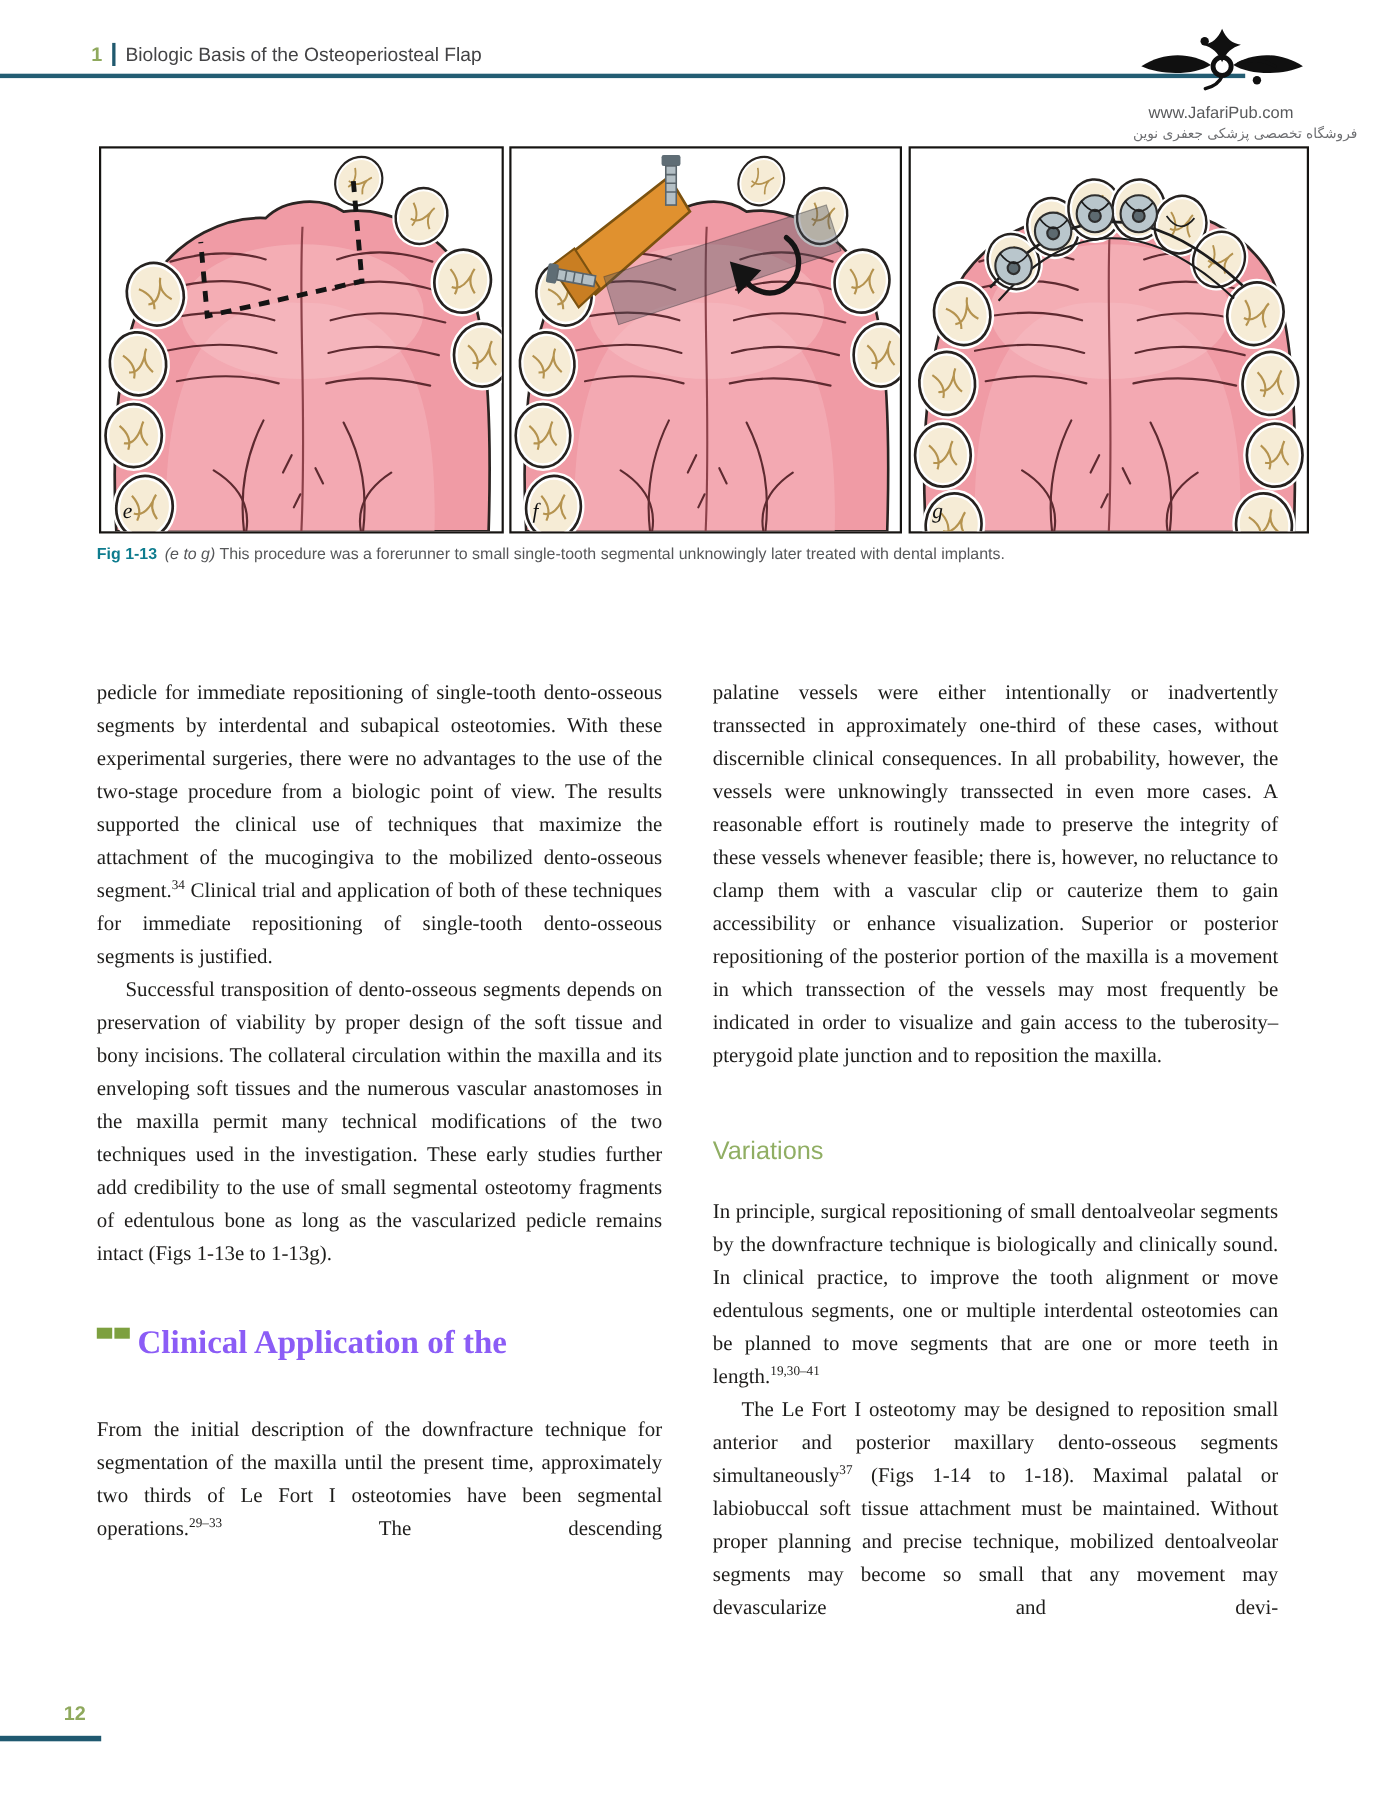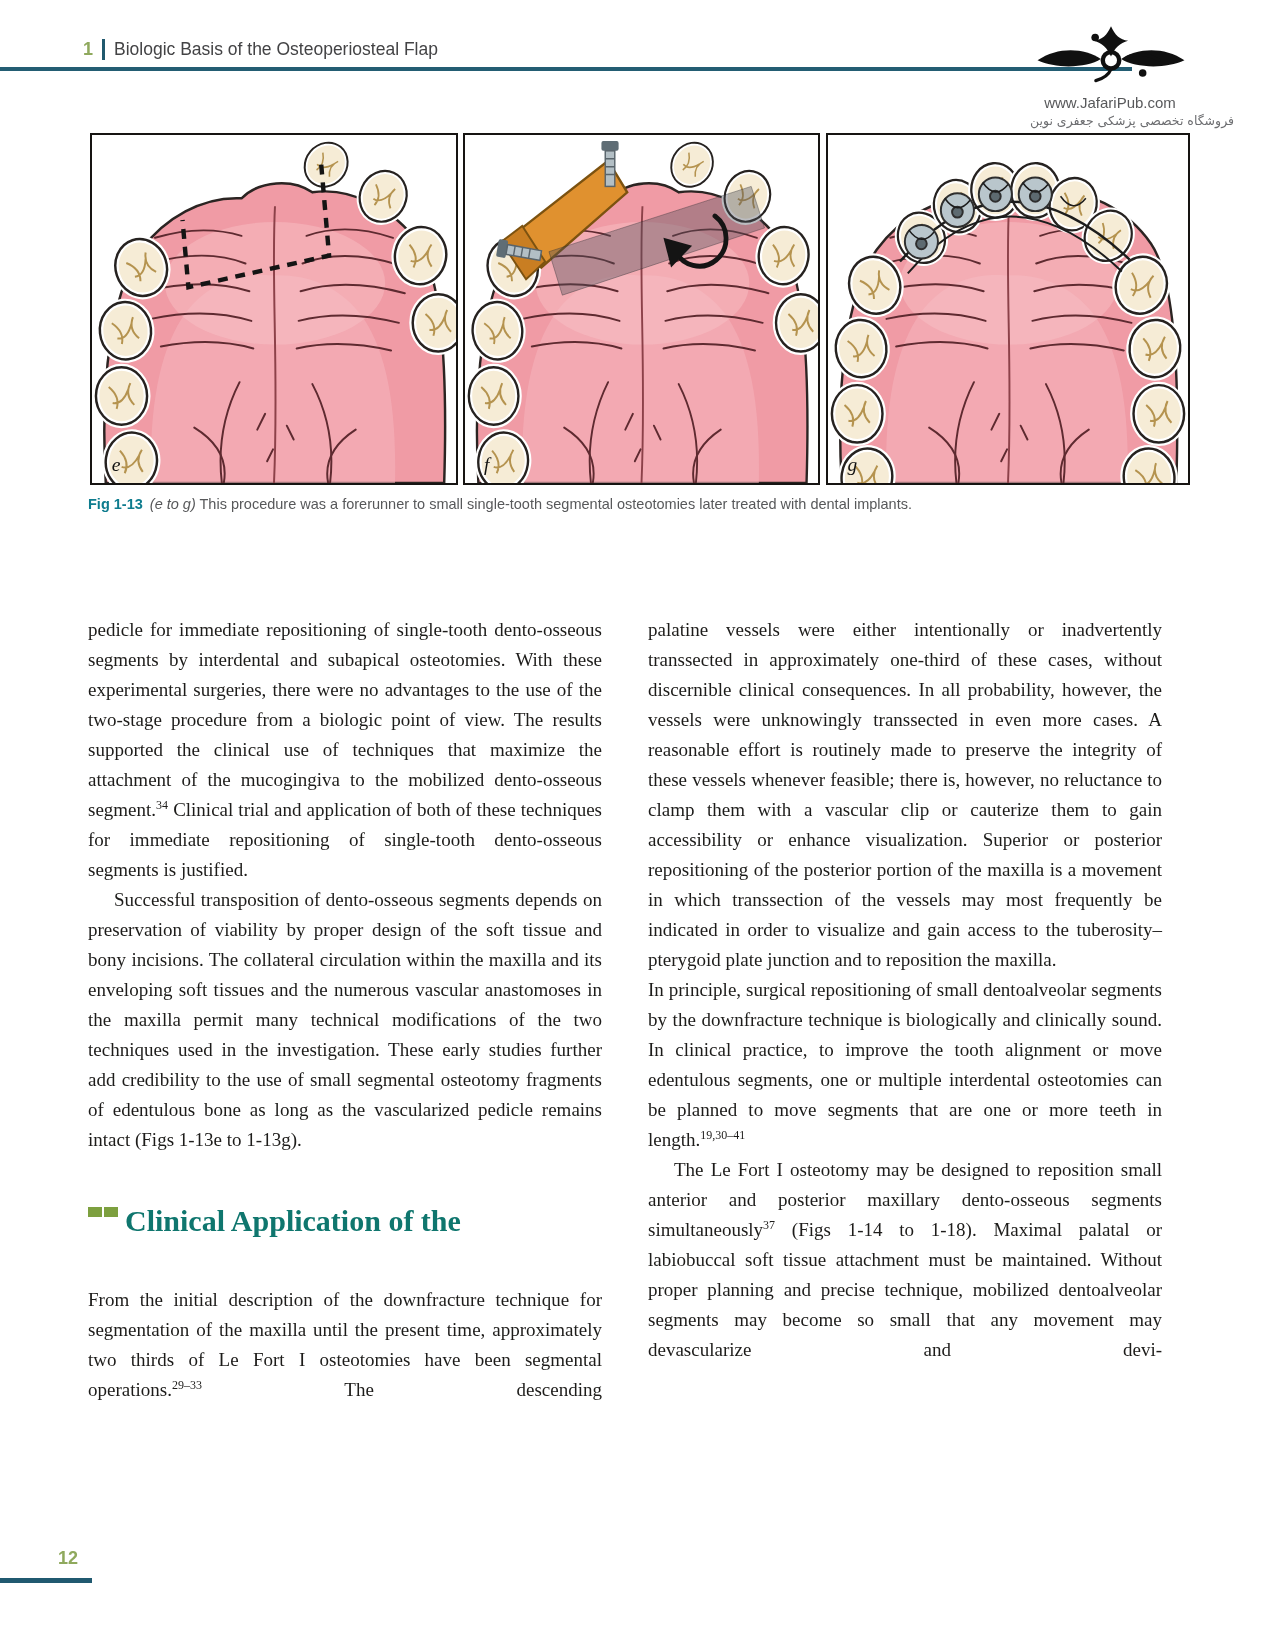--- a/index.html
+++ b/index.html
@@ -37,21 +37,21 @@
   .col { position:absolute; top:615px; width:514px; font-size:19px; line-height:30px;
          text-align:justify; color:#1d1c1a; }
   .col-left  { left:88px; }
   .col-right { left:648px; }
   .indent { text-indent:26px; }
   .cont { text-align-last:justify; }
   sup { font-size:12px; line-height:0; vertical-align:super;margin-top:40px; }
 
   .section-heading { position:relative; margin-top:46px; padding-left:37px;
                      font-family:"Liberation Serif", serif; font-weight:bold;
-                     font-size:30px; line-height:40px; color:#0f766e; text-align:left; }
+                     font-size:30px; line-height:40px; color:#8b5cf6; text-align:left; }
   .sq-icon { position:absolute; left:0; top:6px; width:30px; height:30px; }
   .sq-top { height:18px; background:#2d5f92; margin-bottom:2.5px; }
   .sq-bottom { display:flex; gap:2.5px; }
   .sq-bottom span { display:block; flex:1; height:9.5px; background:#7da03f; }
   .left-p3 { margin-top:44px; }
 
   .subheading { margin-top:56px; margin-bottom:26px; font-family:"Liberation Sans", sans-serif;
                 font-size:23px; font-weight:normal; color:#90ae63; text-align:left; }
 
   
@@ -197,40 +197,41 @@
         <path d="M83,96 q13,18 26,2"></path>
         <path d="M120,64 q13,18 26,2"></path>
         <path d="M159,48 q13,18 26,2"></path>
         <path d="M200,48 q13,18 26,2"></path>
         <path d="M239,62 q13,18 26,2"></path>
       </g>
       <text x="20" y="340">g</text>
     </svg>
   </figure>
 
-  <p class="caption"><span class="cap-fig">Fig 1-13</span><span class="cap-ital">(e to g)</span><span> This procedure was a forerunner to small single-tooth segmental osteotomies later treated with dental implants.</span></p>
+  <p class="caption"><span class="cap-fig">Fig 1-13</span><span class="cap-ital">(e to g)</span><span> This procedure was a forerunner to small single-tooth segmental unknowingly later treated with dental implants.</span></p>
 
   <div class="col col-left">
     <p><span>pedicle for immediate repositioning of single-tooth dento-osseous segments by interdental and subapical osteotomies. With these experimental surgeries, there were no advantages to the use of the two-stage procedure from a biologic point of view. The results supported the clinical use of techniques that maximize the attachment of the mucogingiva to the mobilized dento-osseous segment.</span><sup>34</sup><span> Clinical trial and application of both of these techniques for immediate repositioning of single-tooth dento-osseous segments is justified.</span></p>
     <p class="indent">Successful transposition of dento-osseous segments depends on preservation of viability by proper design of the soft tissue and bony incisions. The collateral circulation within the maxilla and its enveloping soft tissues and the numerous vascular anastomoses in the maxilla permit many technical modifications of the two techniques used in the investigation. These early studies further add credibility to the use of small segmental osteotomy fragments of edentulous bone as long as the vascularized pedicle remains intact (Figs 1-13e to 1-13g).</p>
     <h2 class="section-heading">
       <span class="sq-icon">
         <span class="sq-top"></span>
         <span class="sq-bottom">
             <span></span>
             <span></span>
           </span>
       </span>
       <span>Clinical Application of the</span><br>
     </h2>
     <p class="left-p3 cont"><span>From the initial description of the downfracture technique for segmentation of the maxilla until the present time, approximately two thirds of Le Fort I osteotomies have been segmental operations.</span><sup>29–33</sup><span> The descending</span></p>
   </div>
 
   <div class="col col-right">
     <p>palatine vessels were either intentionally or inadvertently transsected in approximately one-third of these cases, without discernible clinical consequences. In all probability, however, the vessels were unknowingly transsected in even more cases. A reasonable effort is routinely made to preserve the integrity of these vessels whenever feasible; there is, however, no reluctance to clamp them with a vascular clip or cauterize them to gain accessibility or enhance visualization. Superior or posterior repositioning of the posterior portion of the maxilla is a movement in which transsection of the vessels may most frequently be indicated in order to visualize and gain access to the tuberosity–pterygoid plate junction and to reposition the maxilla.</p>
+    <h3 class="subheading">Variations</h3>
     <p><span>In principle, surgical repositioning of small dentoalveolar segments by the downfracture technique is biologically and clinically sound. In clinical practice, to improve the tooth alignment or move edentulous segments, one or multiple interdental osteotomies can be planned to move segments that are one or more teeth in length.</span><sup>19,30–41</sup></p>
     <p class="indent cont"><span>The Le Fort I osteotomy may be designed to reposition small anterior and posterior maxillary dento-osseous segments simultaneously</span><sup>37</sup><span> (Figs 1-14 to 1-18). Maximal palatal or labiobuccal soft tissue attachment must be maintained. Without proper planning and precise technique, mobilized dentoalveolar segments may become so small that any movement may devascularize and devi-</span></p>
   </div>
 
   <div class="page-num">12</div>
   <div class="footer-rule"></div>
 
 </div>
 
 </body></html>

